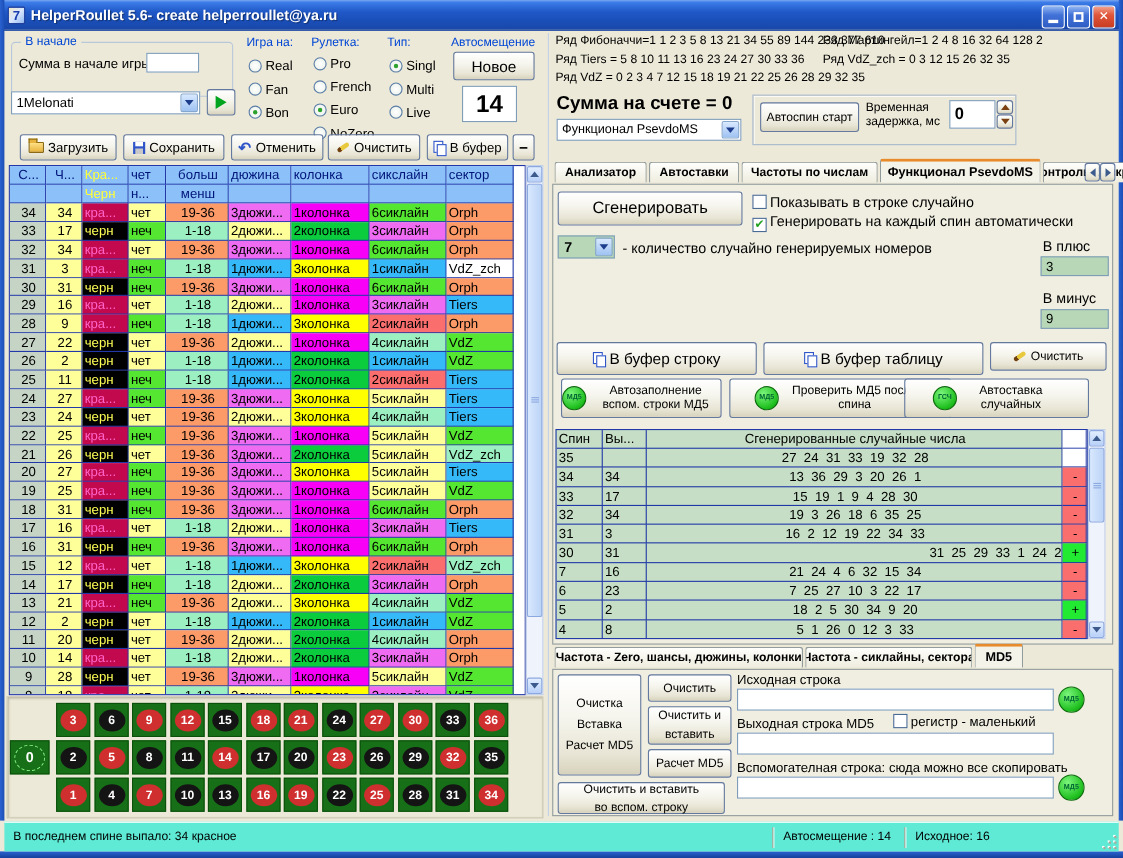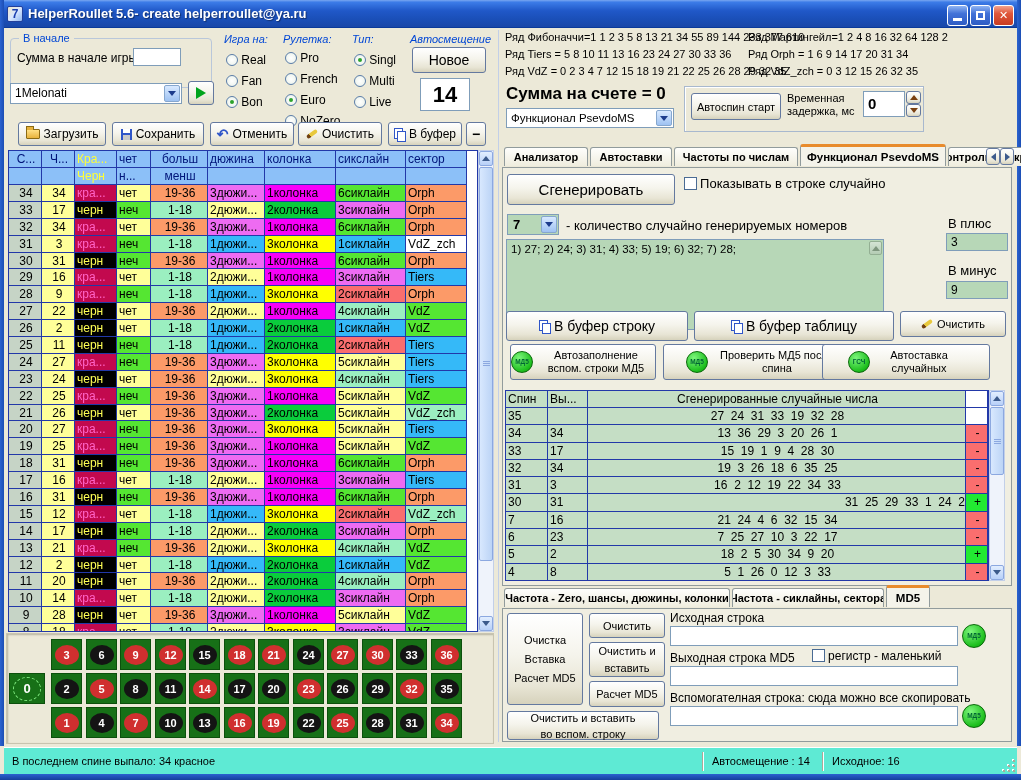--- a/index.html
+++ b/index.html
@@ -28,21 +28,21 @@
   #btn-close { left:993px; background:linear-gradient(180deg,#F2A28C 0%,#E0563A 40%,#C83C22 100%); }
   .minbar { display:inline-block; width:9px; height:3px; background:#fff; margin-top:12px; }
   .maxbox { display:inline-block; width:9px; height:9px; border:2px solid #fff; margin-top:5px; }
 
   
   .xpbtn { background:linear-gradient(180deg,#FFFFFF 0%,#F5F4EC 45%,#E8E5D5 80%,#D6D2BC 100%);
     border:1px solid #64799F; border-radius:3px; display:flex; align-items:center; justify-content:center;
     gap:4px; font-size:11px; color:#000; }
   .field { background:#fff; border:1px solid #7F9DB9; }
   .greenfield { background:#B7D7B7; border:1px solid #7F9DB9; }
-  .bluelabel { color:#0046D5;font-style:italic; }
+  .bluelabel { color:#0046D5; }
   .groupbox { border:1px solid #B9C7DA; border-radius:4px; }
   .grouplegend { position:absolute; top:-7px; left:8px; background:#ECE9D8; padding:0 4px; color:#0046D5; }
 
   .radio { width:12px; height:12px; border-radius:50%; border:1px solid #5A7DA8; background:radial-gradient(#fff,#E8F0E8); display:inline-block; position:relative; vertical-align:-2px; }
   .radio.sel::after { content:""; position:absolute; left:3px; top:3px; width:4px; height:4px; border-radius:50%; background:#2DA32D; }
   .radio-row { margin-top:7px; white-space:nowrap; font-size:12px; }
   .checkbox { width:13px; height:13px; border:1px solid #4A6B94; background:#fff; display:inline-block; text-align:center; line-height:11px; font-size:11px; color:#21A121; vertical-align:-2px; }
 
   .combo-arrow { position:absolute; right:1px; top:1px; bottom:1px; width:16px;
     background:linear-gradient(180deg,#D8E9FF,#9EC2F2); border:1px solid #86A7CE; border-radius:2px;
@@ -602,21 +602,20 @@
 
   <div class="abs" style="left:498px;top:30px;width:1px;height:712px;background:#C2CFE8;"></div>
 
   <div class="abs" id="series-left" style="left:505px;top:29px;">
       <div class="series-line">Ряд Фибоначчи=1 1 2 3 5 8 13 21 34 55 89 144 233 377 610</div>
       <div class="series-line">Ряд Tiers = 5 8 10 11 13 16 23 24 27 30 33 36</div>
       <div class="series-line">Ряд VdZ = 0 2 3 4 7 12 15 18 19 21 22 25 26 28 29 32 35</div>
     </div>
   <div class="abs" id="series-right" style="left:748px;top:29px;">
       <div class="series-line">Ряд Мартингейл=1 2 4 8 16 32 64 128 2</div>
-      <div class="series-line">Ряд Orph = 1 6 9 14 17 20 31 34</div>
       <div class="series-line">Ряд VdZ_zch = 0 3 12 15 26 32 35</div>
     </div>
 
   <div id="balance" class="abs" style="left:506px;top:84px;">Сумма на счете = 0</div>
 
   <div class="field abs" style="left:506px;top:108px;width:168px;height:20px;font-size:11.5px;line-height:18px;padding-left:4px;">
     <span>Функционал PsevdoMS</span>
     <span class="combo-arrow">
         <span class="tri-down"></span>
       </span>
@@ -652,42 +651,37 @@
     </div>
 
   <div class="tabpanel abs" style="left:502px;top:167px;width:510px;height:419px;"></div>
 
   <div id="gen-btn" class="xpbtn abs" style="left:507px;top:174px;width:168px;height:31px;">Сгенерировать</div>
 
   <div class="abs" style="left:684px;top:176px;">
     <span class="checkbox" id="cb-status"></span>
     <span class="lbl13">Показывать в строке случайно</span>
   </div>
+  <div class="abs" style="left:684px;top:193px;">
+    <span class="checkbox" id="cb-auto">✔</span>
+    <span class="lbl13">Генерировать на каждый спин автоматически</span>
+  </div>
 
   <div class="greenfield abs" style="left:507px;top:214px;width:52px;height:21px;font-size:13px;font-weight:bold;line-height:19px;padding-left:5px;">
     <span>7</span>
     <span class="combo-arrow">
         <span class="tri-down"></span>
       </span>
   </div>
   <div class="abs lbl13" style="left:566px;top:218px;">- количество случайно генерируемых номеров</div>
   <div class="abs lbl13" style="left:948px;top:216px;">В плюс</div>
   <div class="greenfield abs" style="left:946px;top:233px;width:62px;height:18px;font-size:12px;line-height:16px;padding-left:4px;">3</div>
   <div class="abs lbl13" style="left:948px;top:263px;">В минус</div>
   <div class="greenfield abs" style="left:946px;top:281px;width:62px;height:18px;font-size:12px;line-height:16px;padding-left:4px;">9</div>
 
-  <div class="greenfield abs" style="left:506px;top:239px;width:378px;height:91px;">
-    <div class="abs" style="left:4px;top:3px;font-size:11.5px;">1) 27; 2) 24; 3) 31; 4) 33; 5) 19; 6) 32; 7) 28;</div>
-    <div class="mini-sb-btn" style="right:1px;top:1px;">
-        <span class="garr-up"></span>
-      </div>
-    <div class="mini-sb-btn" style="right:1px;bottom:1px;">
-        <span class="garr-dn"></span>
-      </div>
-  </div>
 
   <div class="xpbtn bigbtn abs" style="left:694px;top:311px;width:200px;height:30px;">
     <span class="ic-copy"></span>
     <span>В буфер таблицу</span>
   </div>
   <div class="xpbtn bigbtn abs" style="left:506px;top:311px;width:182px;height:30px;">
     <span class="ic-copy"></span>
     <span>В буфер строку</span>
   </div>
   <div class="xpbtn abs" style="left:900px;top:311px;width:106px;height:26px;">

